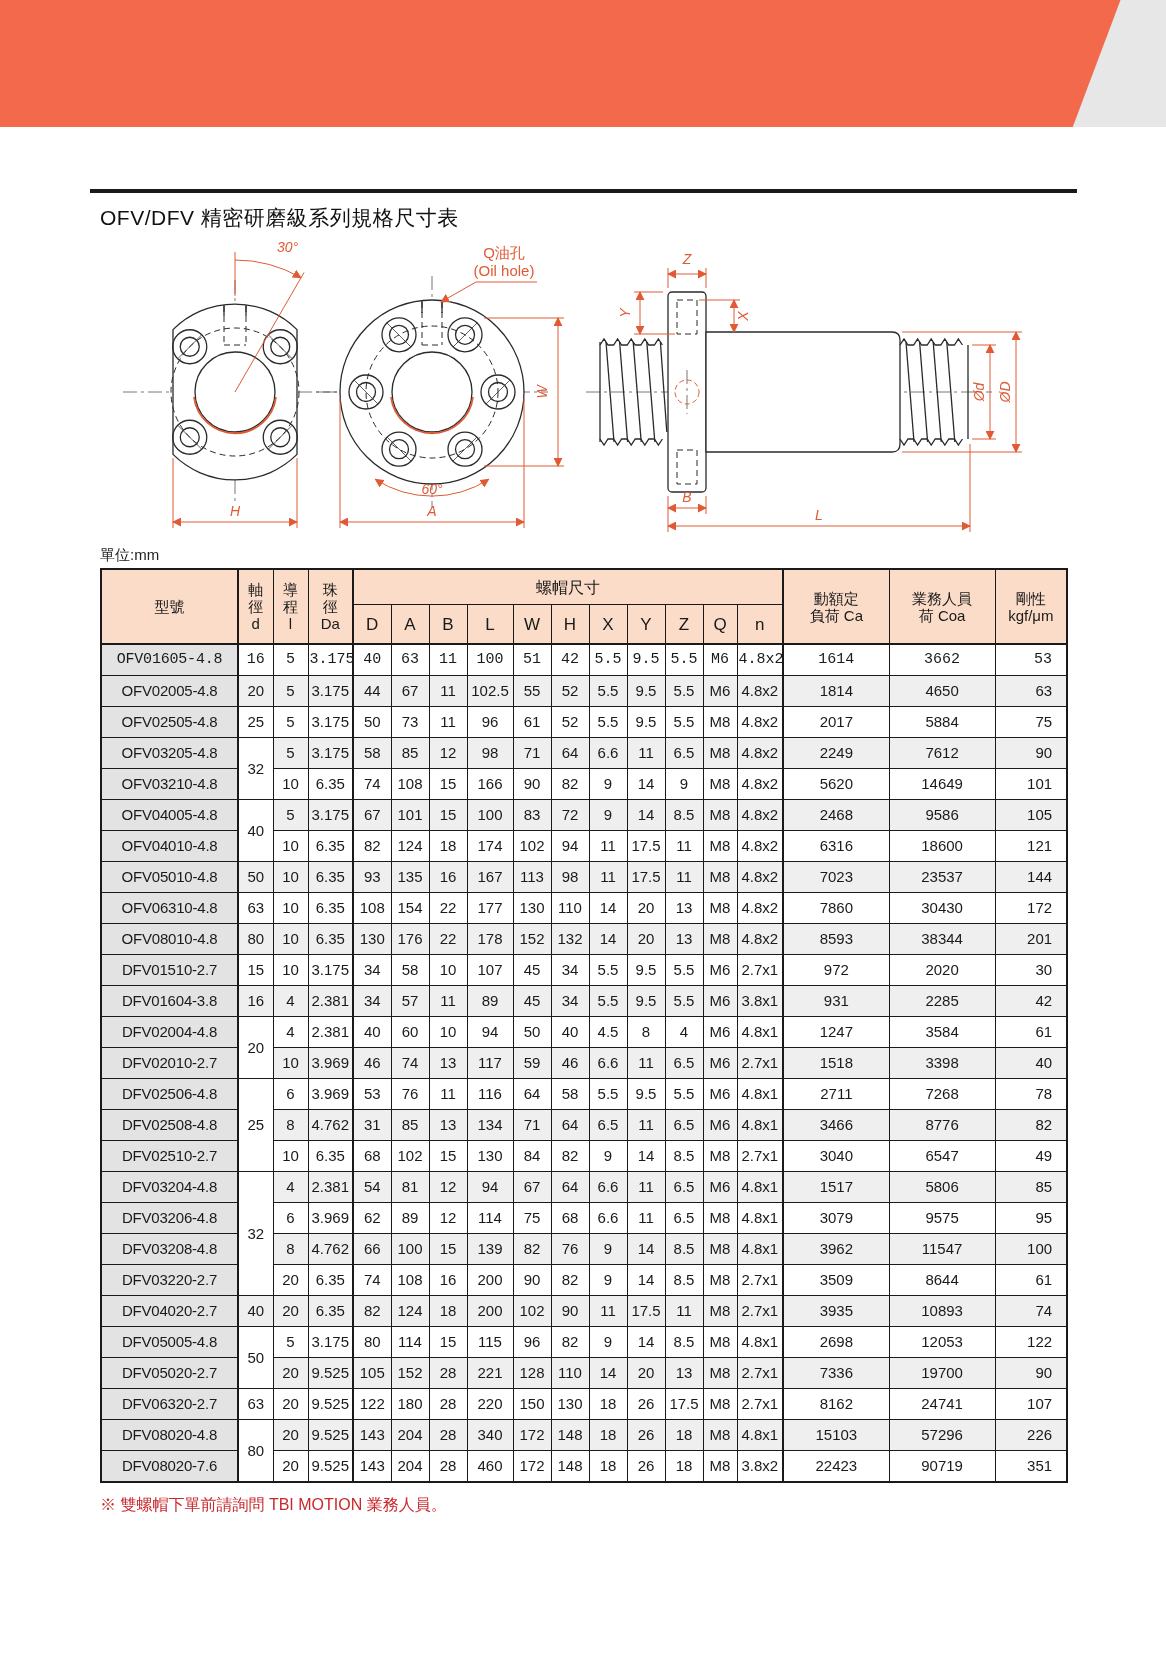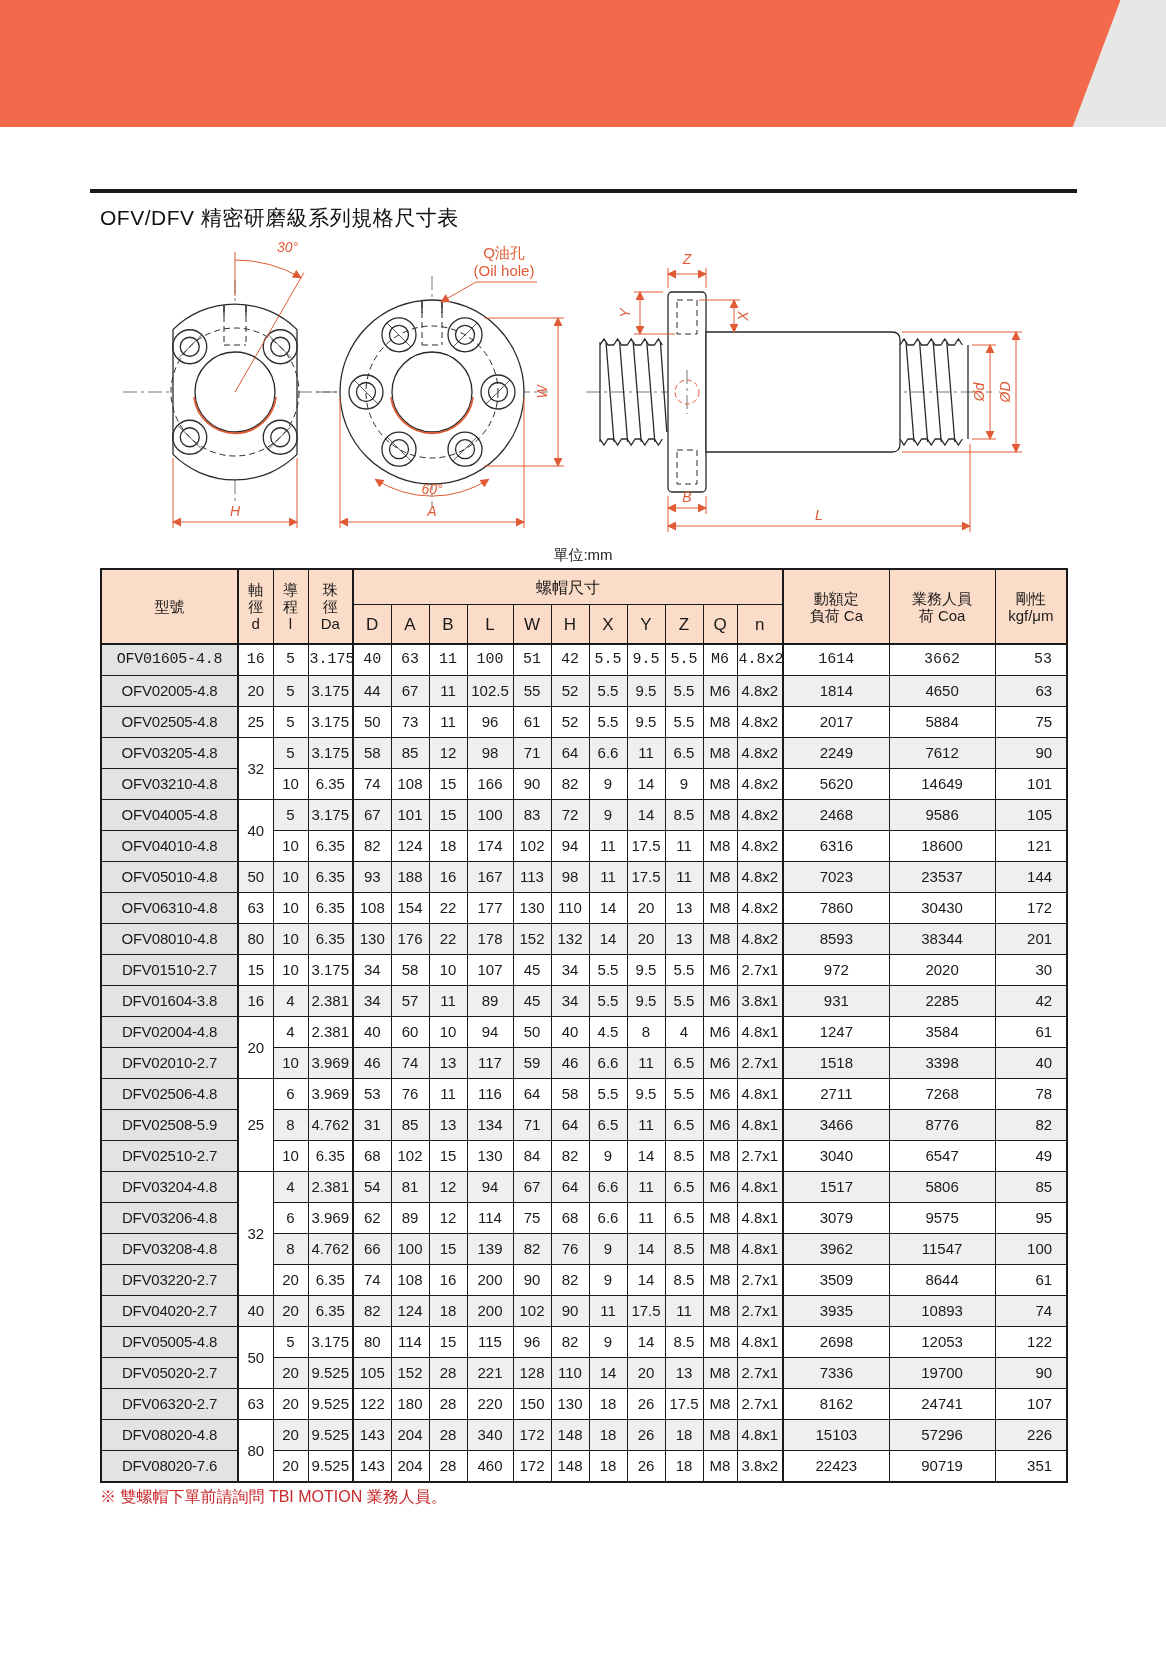--- a/index.html
+++ b/index.html
@@ -19,38 +19,38 @@
   .lnf{stroke:#2a2a2a;stroke-width:1.3;fill:#fff;}
   .dsh{stroke:#2a2a2a;stroke-width:1;fill:none;stroke-dasharray:6 4;}
   .cl{stroke:#555;stroke-width:.8;fill:none;stroke-dasharray:14 4 3 4;}
   .tick{stroke:#333;stroke-width:.8;fill:none;}
   .dim{stroke:#E05A35;stroke-width:1;fill:none;}
   .dima{stroke:#E05A35;stroke-width:1.8;fill:none;}
   .dimd{stroke:#E05A35;stroke-width:1;fill:none;stroke-dasharray:5 3;}
   .dt{fill:#E05A35;font:italic 14px "Liberation Sans",sans-serif;}
   .dtc{fill:#E05A35;font:15px "Liberation Sans",sans-serif;}
   
-  .unit{width:966px;margin:0 0 3px 100px;text-align:center;font-size:15px;color:#222;}
+  .unit{width:966px;margin:0 0 3px 100px;text-align:left;font-size:15px;color:#222;}
   
   table.spec{border-collapse:collapse;table-layout:fixed;width:966px;margin-left:100px;
        border:2px solid #1A1A1A;}
   .spec th,.spec td{border:1px solid #1A1A1A;text-align:center;vertical-align:middle;
        font-size:15px;padding:4px 1px;overflow:hidden;}
   .spec thead th{background:#FBDCC8;font-weight:normal;white-space:pre-line;line-height:17px;}
   .spec thead tr.h1 th.nut-group{height:26px;font-size:16px;margin-left:48px;}
   .spec thead tr.h2 th{font-size:17px;height:30px;}
   .spec tbody td{height:22px;line-height:22px;background:#fff;}
   .spec tbody tr.alt td{background:#EFEFEF;}
   .spec td.merge{background:#fff !important;}
   .spec td.c-model{background:#E3E3E3 !important;font-size:15px;letter-spacing:-.2px;}
   .spec td.c-rig{text-align:right;padding-right:14px;}
   .thick-r{border-right-width:2px !important;}
   .spec tbody tr:first-child td{border-top:2px solid #1A1A1A;font-family:Liberation Mono, monospace;}
   
-  .footnote{margin:4px 0 0 100px;font-size:16px;color:#C8272B;}
+  .footnote{margin:12px 0 0 100px;font-size:16px;color:#C8272B;}
 </style>
 </head>
 <body>
 
 
 
 <div class="top-band">
   <div class="band-orange"></div>
 </div>
 
@@ -402,21 +402,21 @@
         <td class="c-num">6316</td>
         <td class="c-num">18600</td>
         <td class="c-rig">121</td>
       </tr>
       <tr class="alt">
         <td class="c-model thick-r">OFV05010-4.8</td>
         <td class="c-d">50</td>
         <td class="c-num">10</td>
         <td class="c-num thick-r">6.35</td>
         <td class="c-num">93</td>
-        <td class="c-num">188</td>
+        <td class="c-num">135</td>
         <td class="c-num">16</td>
         <td class="c-num">167</td>
         <td class="c-num">113</td>
         <td class="c-num">98</td>
         <td class="c-num">11</td>
         <td class="c-num">17.5</td>
         <td class="c-num">11</td>
         <td class="c-num">M8</td>
         <td class="c-num thick-r">4.8x2</td>
         <td class="c-num">7023</td>
@@ -556,21 +556,21 @@
         <td class="c-num">5.5</td>
         <td class="c-num">9.5</td>
         <td class="c-num">5.5</td>
         <td class="c-num">M6</td>
         <td class="c-num thick-r">4.8x1</td>
         <td class="c-num">2711</td>
         <td class="c-num">7268</td>
         <td class="c-rig">78</td>
       </tr>
       <tr class="alt">
-        <td class="c-model thick-r">DFV02508-5.9</td>
+        <td class="c-model thick-r">DFV02508-4.8</td>
         <td class="c-num">8</td>
         <td class="c-num thick-r">4.762</td>
         <td class="c-num">31</td>
         <td class="c-num">85</td>
         <td class="c-num">13</td>
         <td class="c-num">134</td>
         <td class="c-num">71</td>
         <td class="c-num">64</td>
         <td class="c-num">6.5</td>
         <td class="c-num">11</td>

